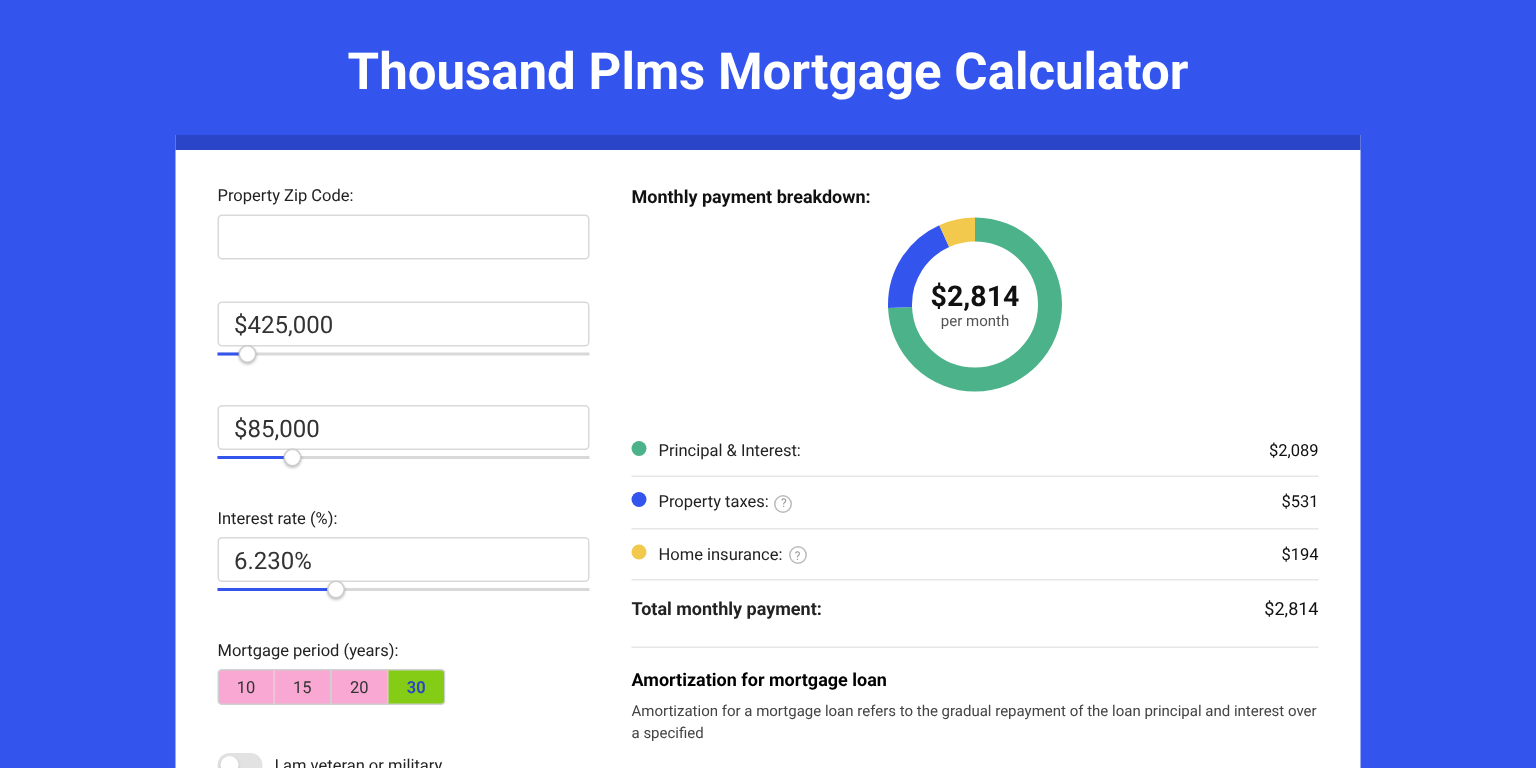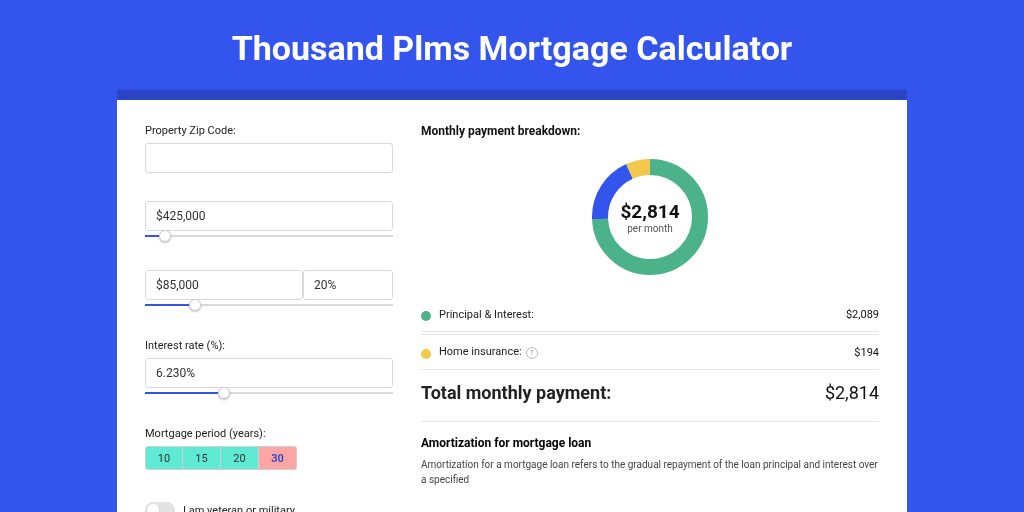--- a/index.html
+++ b/index.html
@@ -2,53 +2,53 @@
 <html><head>
 <meta charset="utf-8">
 <style>
   *{box-sizing:border-box;margin:0;padding:0;font-family:-apple-system,BlinkMacSystemFont,"Segoe UI",Roboto,Arial,sans-serif}
   body{width:1024px;height:512px;background:#3355ee;overflow:hidden}
   .title{color:#fff;font-size:34px;font-weight:700;text-align:center;padding:28px 0 22px}
   .card{background:#fff;width:790px;margin:0 auto;border-top:10px solid #2a45c7;padding:24px 28px 0;display:flex;gap:28px}
   .left{width:248px;flex:0 0 248px}
   .right{flex:1}
   .lbl{font-size:11px;color:#222;margin-bottom:6px}
-  .field{width:100%;height:30px;border:1px solid #d9d9d9;border-radius:3px;padding:0 10px;font-size:12px;color:#333}
+  .field{width:100%;height:30px;border:1px solid #d9d9d9;border-radius:3px;padding:0 10px;font-size:16px;color:#333}
   .grp{margin-bottom:28px}
   .row2{display:flex;gap:0}
   .row2 .field:first-child{flex:2}
   .row2 .field:last-child{flex:1}
   .slider-wrap{position:relative;height:12px;margin-top:-1px}
   .track{position:absolute;left:0;right:0;top:5px;height:2px;background:#d9d9d9}
   .fill{position:absolute;left:0;top:5px;height:2px;background:#3355ee}
   .thumb{position:absolute;top:0;width:12px;height:12px;border-radius:50%;background:#fff;border:1px solid #ccc;box-shadow:0 1px 2px rgba(0,0,0,.25);transform:translateX(-50%)}
   .periods{display:flex;gap:0}
-  .pbtn{width:38px;height:24px;border:1px solid #d0d0d0;background:#5eead4;font-size:11px;color:#333;display:flex;align-items:center;justify-content:center;cursor:pointer}
+  .pbtn{width:38px;height:24px;border:1px solid #d0d0d0;background:#f9a8d4;font-size:11px;color:#333;display:flex;align-items:center;justify-content:center;cursor:pointer}
   .pbtn+.pbtn{border-left:none}
   .pbtn:first-child{border-radius:3px 0 0 3px}
   .pbtn:last-child{border-radius:0 3px 3px 0}
-  .pbtn.active{background:#fca5a5;color:#2a45c7;font-weight:600}
+  .pbtn.active{background:#84cc16;color:#2a45c7;font-weight:600}
   .toggle-row{display:flex;align-items:center;gap:8px;margin-top:32px}
   .toggle{width:30px;height:16px;border-radius:10px;background:#e2e2e2;position:relative}
   .toggle::after{content:"";position:absolute;left:2px;top:2px;width:12px;height:12px;border-radius:50%;background:#fff;box-shadow:0 1px 2px rgba(0,0,0,.2)}
   .tlabel{font-size:11px;color:#222}
-  .sect-title{font-size:12px;font-weight:700;color:#111;margin-bottom:14px}
+  .sect-title{font-size:12px;font-weight:700;color:#111;}
   .donut-wrap{display:flex;justify-content:center;margin-bottom:18px}
   .donut{position:relative;width:130px;height:130px}
   .donut svg{transform:rotate(-90deg)}
   .donut-center{position:absolute;inset:0;display:flex;flex-direction:column;align-items:center;justify-content:center}
   .donut-val{font-size:19px;font-weight:700;color:#111}
   .donut-sub{font-size:10px;color:#555}
-  .line{display:flex;align-items:flex-end;padding:8px 0;font-size:11px}
+  .line{display:flex;align-items:flex-start;padding:8px 0;font-size:11px}
   .dot{width:10px;height:10px;border-radius:50%;margin-right:8px}
   .lname{flex:1;color:#222}
   .lval{font-weight:400;color:#111}
   .help{display:inline-flex;width:12px;height:12px;border:1px solid #bbb;border-radius:50%;align-items:center;justify-content:center;font-size:8px;color:#999;margin-left:4px}
   .hr{height:1px;background:#e6e6e6;margin:2px 0}
-  .total{display:flex;align-items:flex-start;padding:10px 0;font-size:18px;font-weight:700}
+  .total{display:flex;align-items:flex-start;padding:10px 0;font-size:12px;font-weight:700}
   .total .lname{font-weight:700}
   .amort{border-top:1px solid #e6e6e6;margin-top:8px;padding-top:14px}
   .amort-title{font-size:12px;font-weight:700;margin-bottom:7px}
   .amort-text{font-size:10px;color:#444;line-height:1.5}
 </style>
 </head>
 <body>
 
 <div class="title">Thousand Plms Mortgage Calculator</div>
 
@@ -65,21 +65,20 @@
       <div class="slider-wrap">
         <div class="track"></div>
           <div class="fill" id="f1" style="width: 8%;"></div>
           <div class="thumb" id="t1" style="left: 8%;"></div>
       </div>
     </div>
 
     <div class="grp">
       <div class="row2">
         <input class="field" value="$85,000" style="">
-        <input class="field" value="20%" style="">
       </div>
       <div class="slider-wrap">
         <div class="track"></div>
           <div class="fill" id="f2" style="width: 20%;"></div>
           <div class="thumb" id="t2" style="left: 20%;"></div>
       </div>
     </div>
 
     <div class="grp">
       <div class="lbl">Interest rate (%):</div>
@@ -125,20 +124,25 @@
       </div>
     </div>
 
     <div id="legend">
         <div class="line">
           <div class="dot" style="background: rgb(75, 178, 138);"></div>
           <div class="lname"><span>Principal &amp; Interest:</span></div>
           <div class="lval">$2,089</div>
         </div>
         <div class="hr"></div>
+        <div class="line">
+          <div class="dot" style="background: rgb(51, 85, 238);"></div>
+          <div class="lname"><span>Property taxes:</span><span class="help">?</span></div>
+          <div class="lval">$531</div>
+        </div>
         <div class="hr"></div>
         <div class="line">
           <div class="dot" style="background: rgb(242, 201, 76);"></div>
           <div class="lname"><span>Home insurance:</span><span class="help">?</span></div>
           <div class="lval">$194</div>
         </div>
       </div>
 
     <div class="hr"></div>
     <div class="total">

